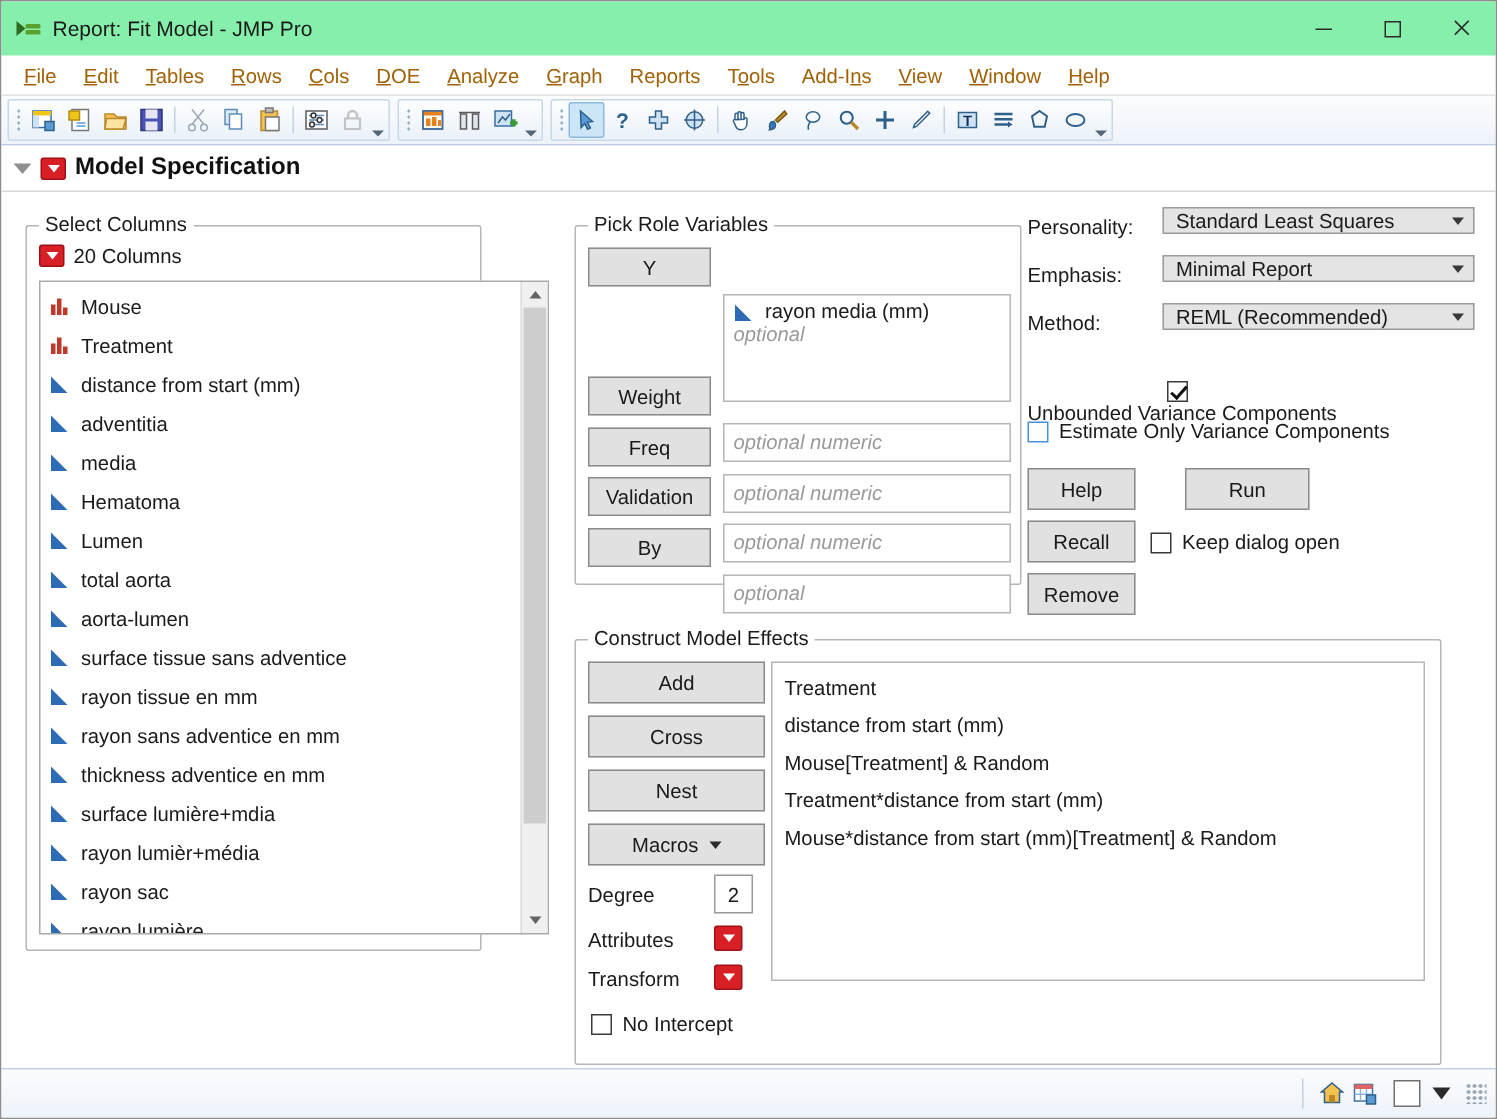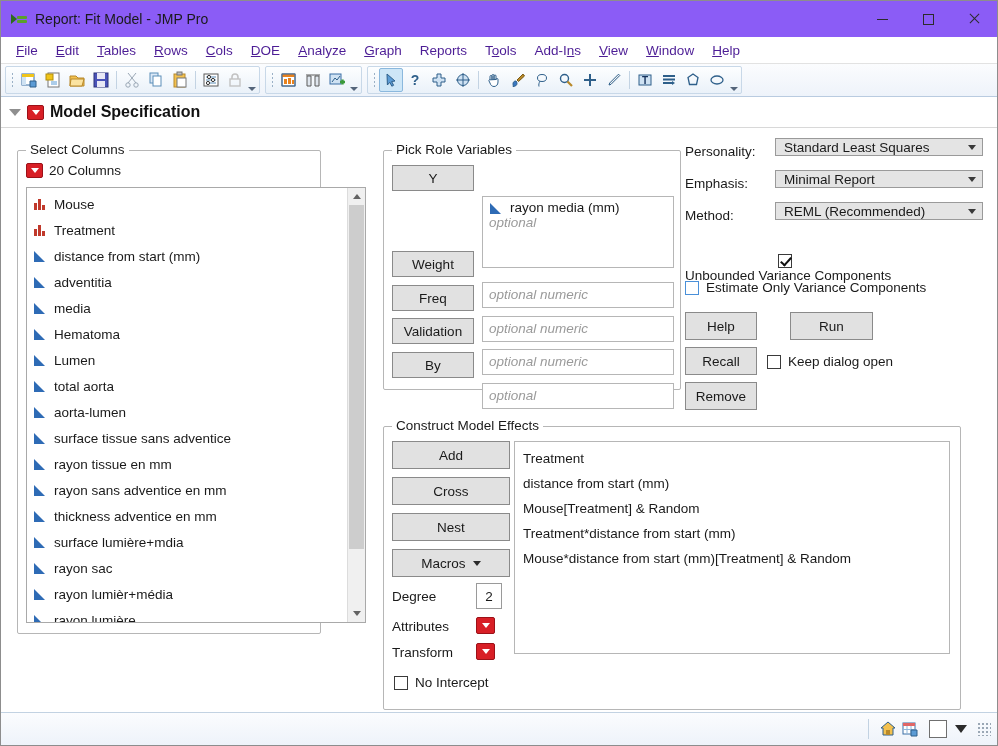--- a/index.html
+++ b/index.html
@@ -18,21 +18,21 @@
     width: 998px; height: 746px;
     box-sizing: border-box;
     border: 1px solid #8d8d8d;
     display: flex; flex-direction: column;
     background: #ffffff;
   }
 
   
   .titlebar {
     height: 36px; flex: 0 0 36px;
-    background: #8b5cf6;
+    background: #86efac;
     display: flex; align-items: center;
     position: relative;
   }
   .app-icon {
     width: 16px; height: 16px; margin-left: 10px; margin-right: 8px;
     position: relative; flex: 0 0 16px;
   }
   .app-icon .bar {
     position: absolute; background: #5aa02c; border-radius: 1px;
   }
@@ -66,21 +66,21 @@
 
   
   .menubar {
     height: 26px; flex: 0 0 26px;
     background: #ffffff;
     display: flex; align-items: center;
     padding-left: 6px;
     border-bottom: 1px solid #e2e2e2;
   }
   .menu-item {
-    padding: 3px 9px; font-size: 13.5px; color: #4c1d95;
+    padding: 3px 9px; font-size: 13.5px; color: #a16207;
     white-space: nowrap;
     text-align: center;
   }
   .menu-item u { text-decoration: underline; }
 
   
   .toolbar {
     height: 32px; flex: 0 0 32px;
     background: linear-gradient(#fbfcfe, #eef3fa);
     border-bottom: 1px solid #b9cbe0;
@@ -693,25 +693,25 @@
             <div class="col-row">
               <span class="ic cont"></span>
               <span>thickness adventice en mm</span>
             </div>
             <div class="col-row">
               <span class="ic cont"></span>
               <span>surface lumière+mdia</span>
             </div>
             <div class="col-row">
               <span class="ic cont"></span>
+              <span>rayon lumièr+média</span>
+            </div>
+            <div class="col-row">
+              <span class="ic cont"></span>
               <span>rayon sac</span>
-            </div>
-            <div class="col-row">
-              <span class="ic cont"></span>
-              <span>rayon lumièr+média</span>
             </div>
             <div class="col-row">
               <span class="ic cont"></span>
               <span>rayon lumière</span>
             </div>
           </div>
         <div class="vscroll">
           <div class="sb-arrow up">
               <i></i>
             </div>

